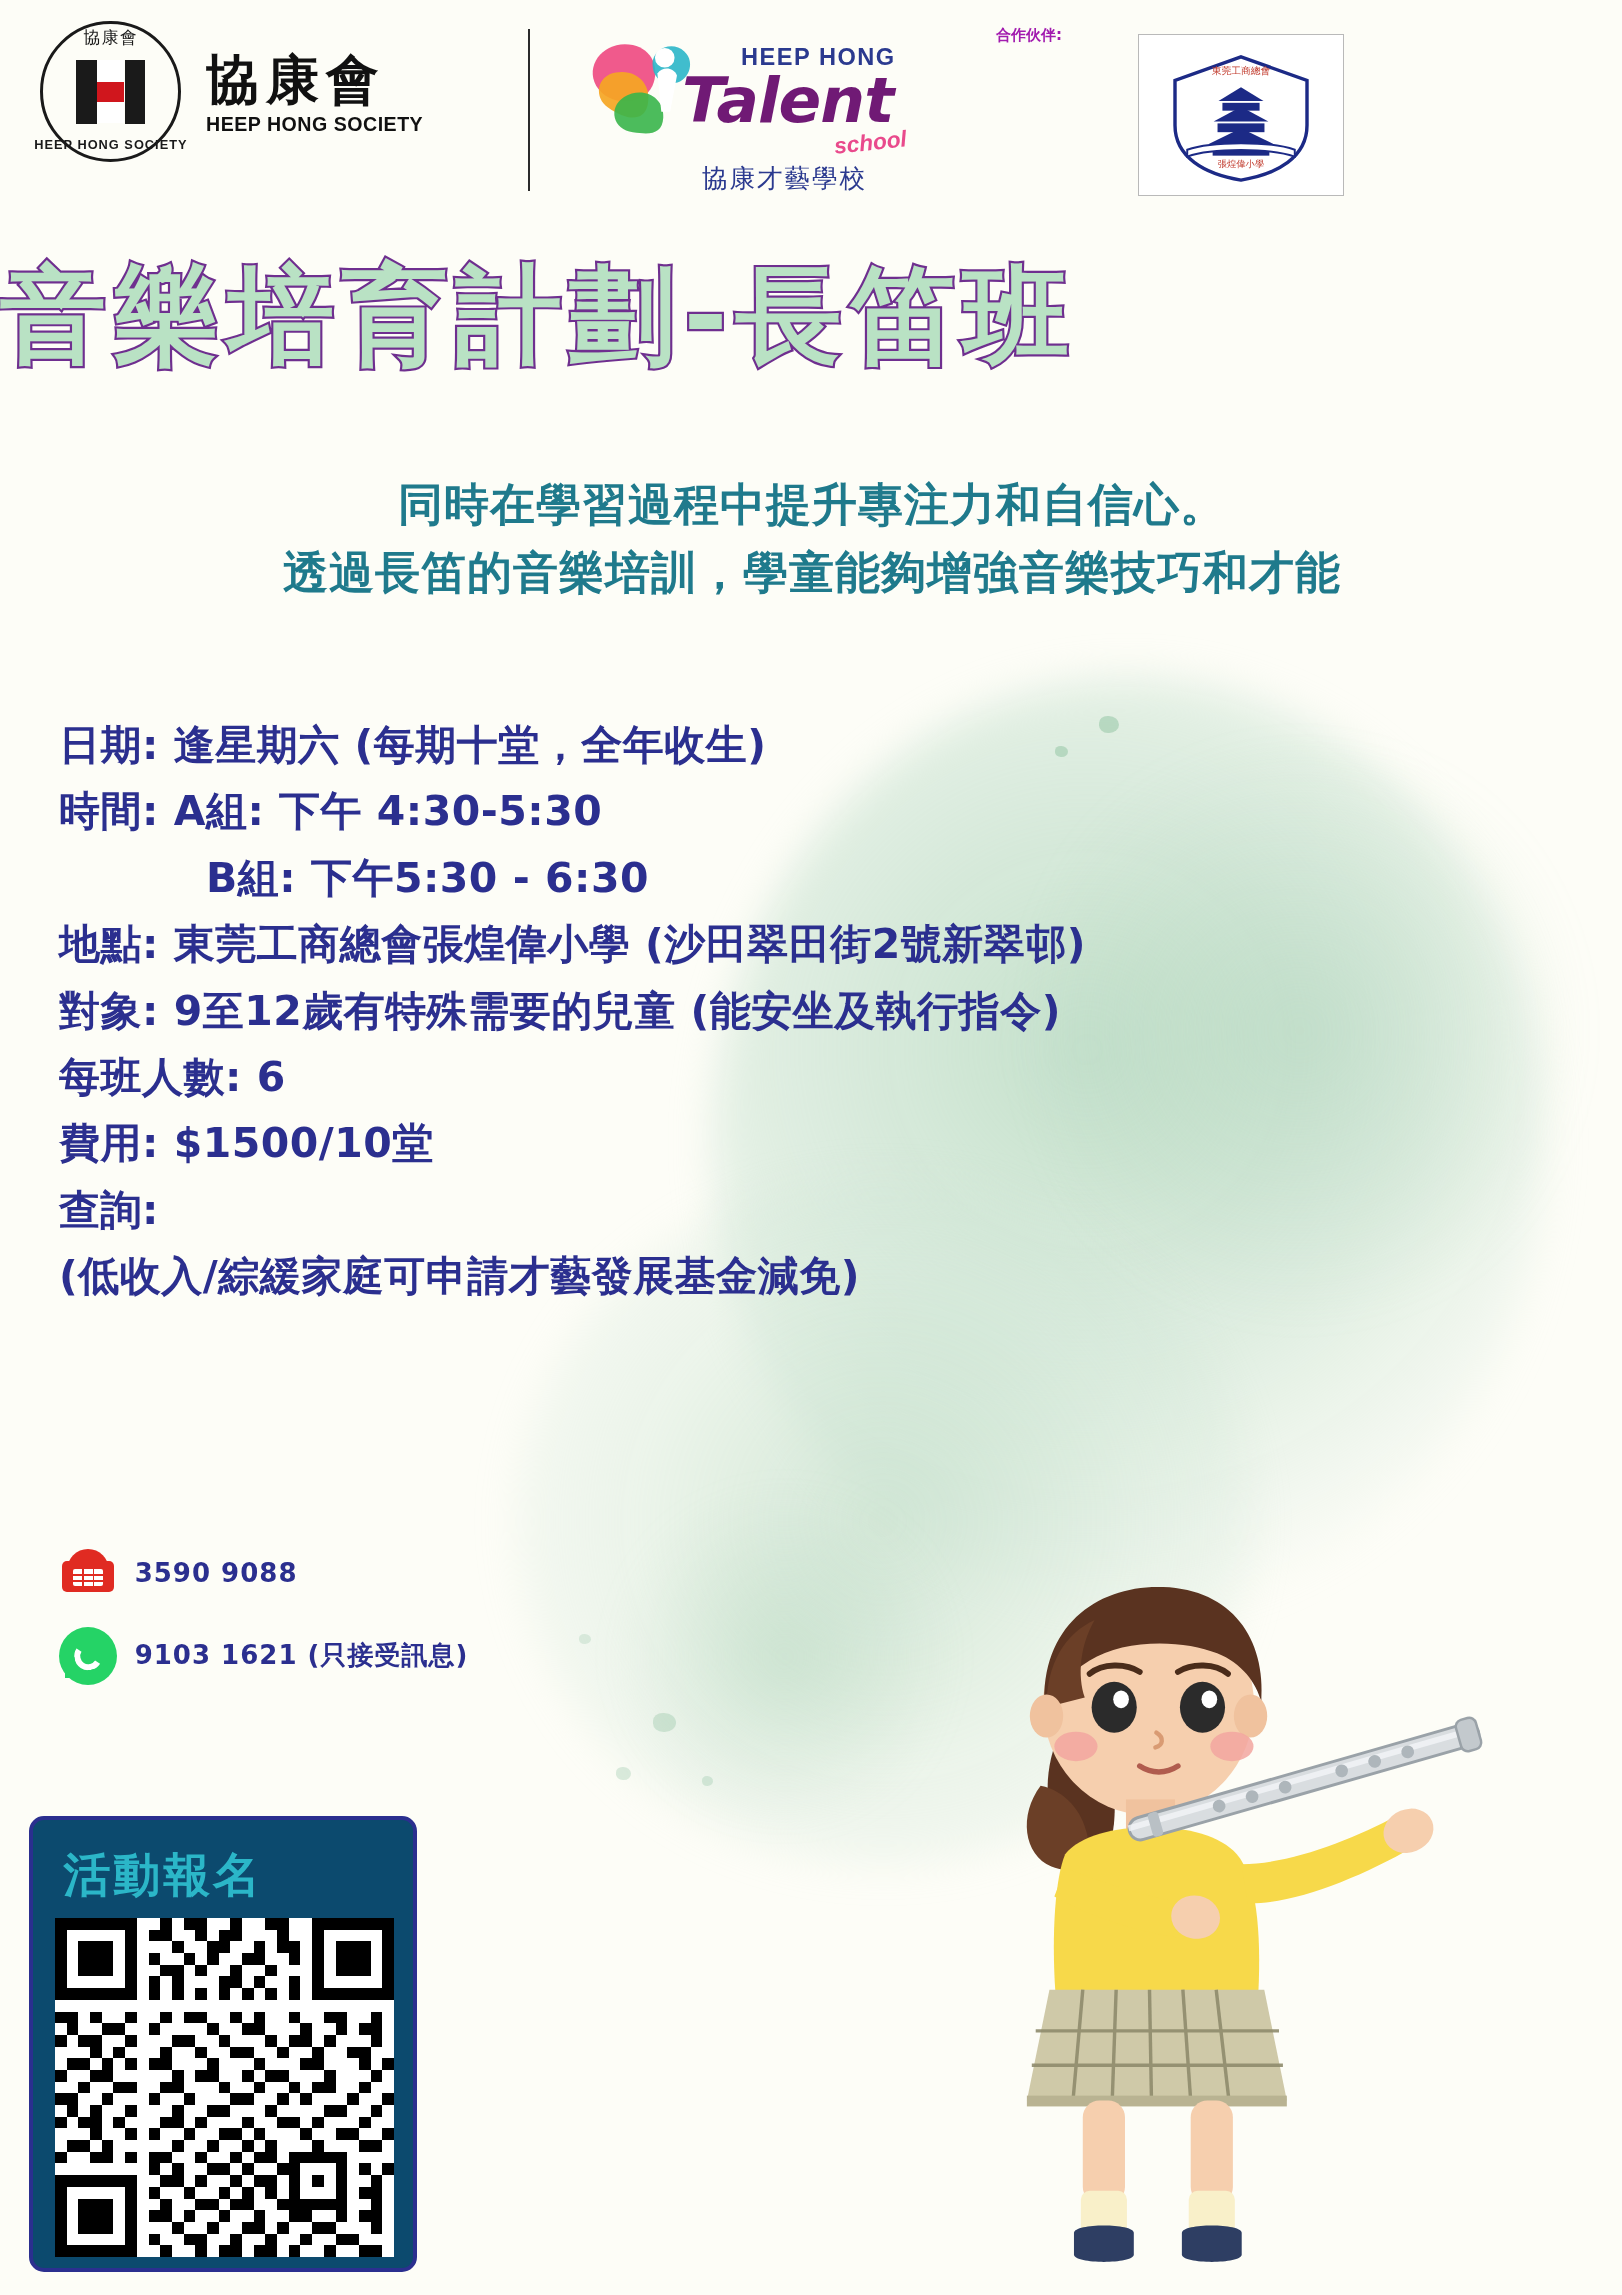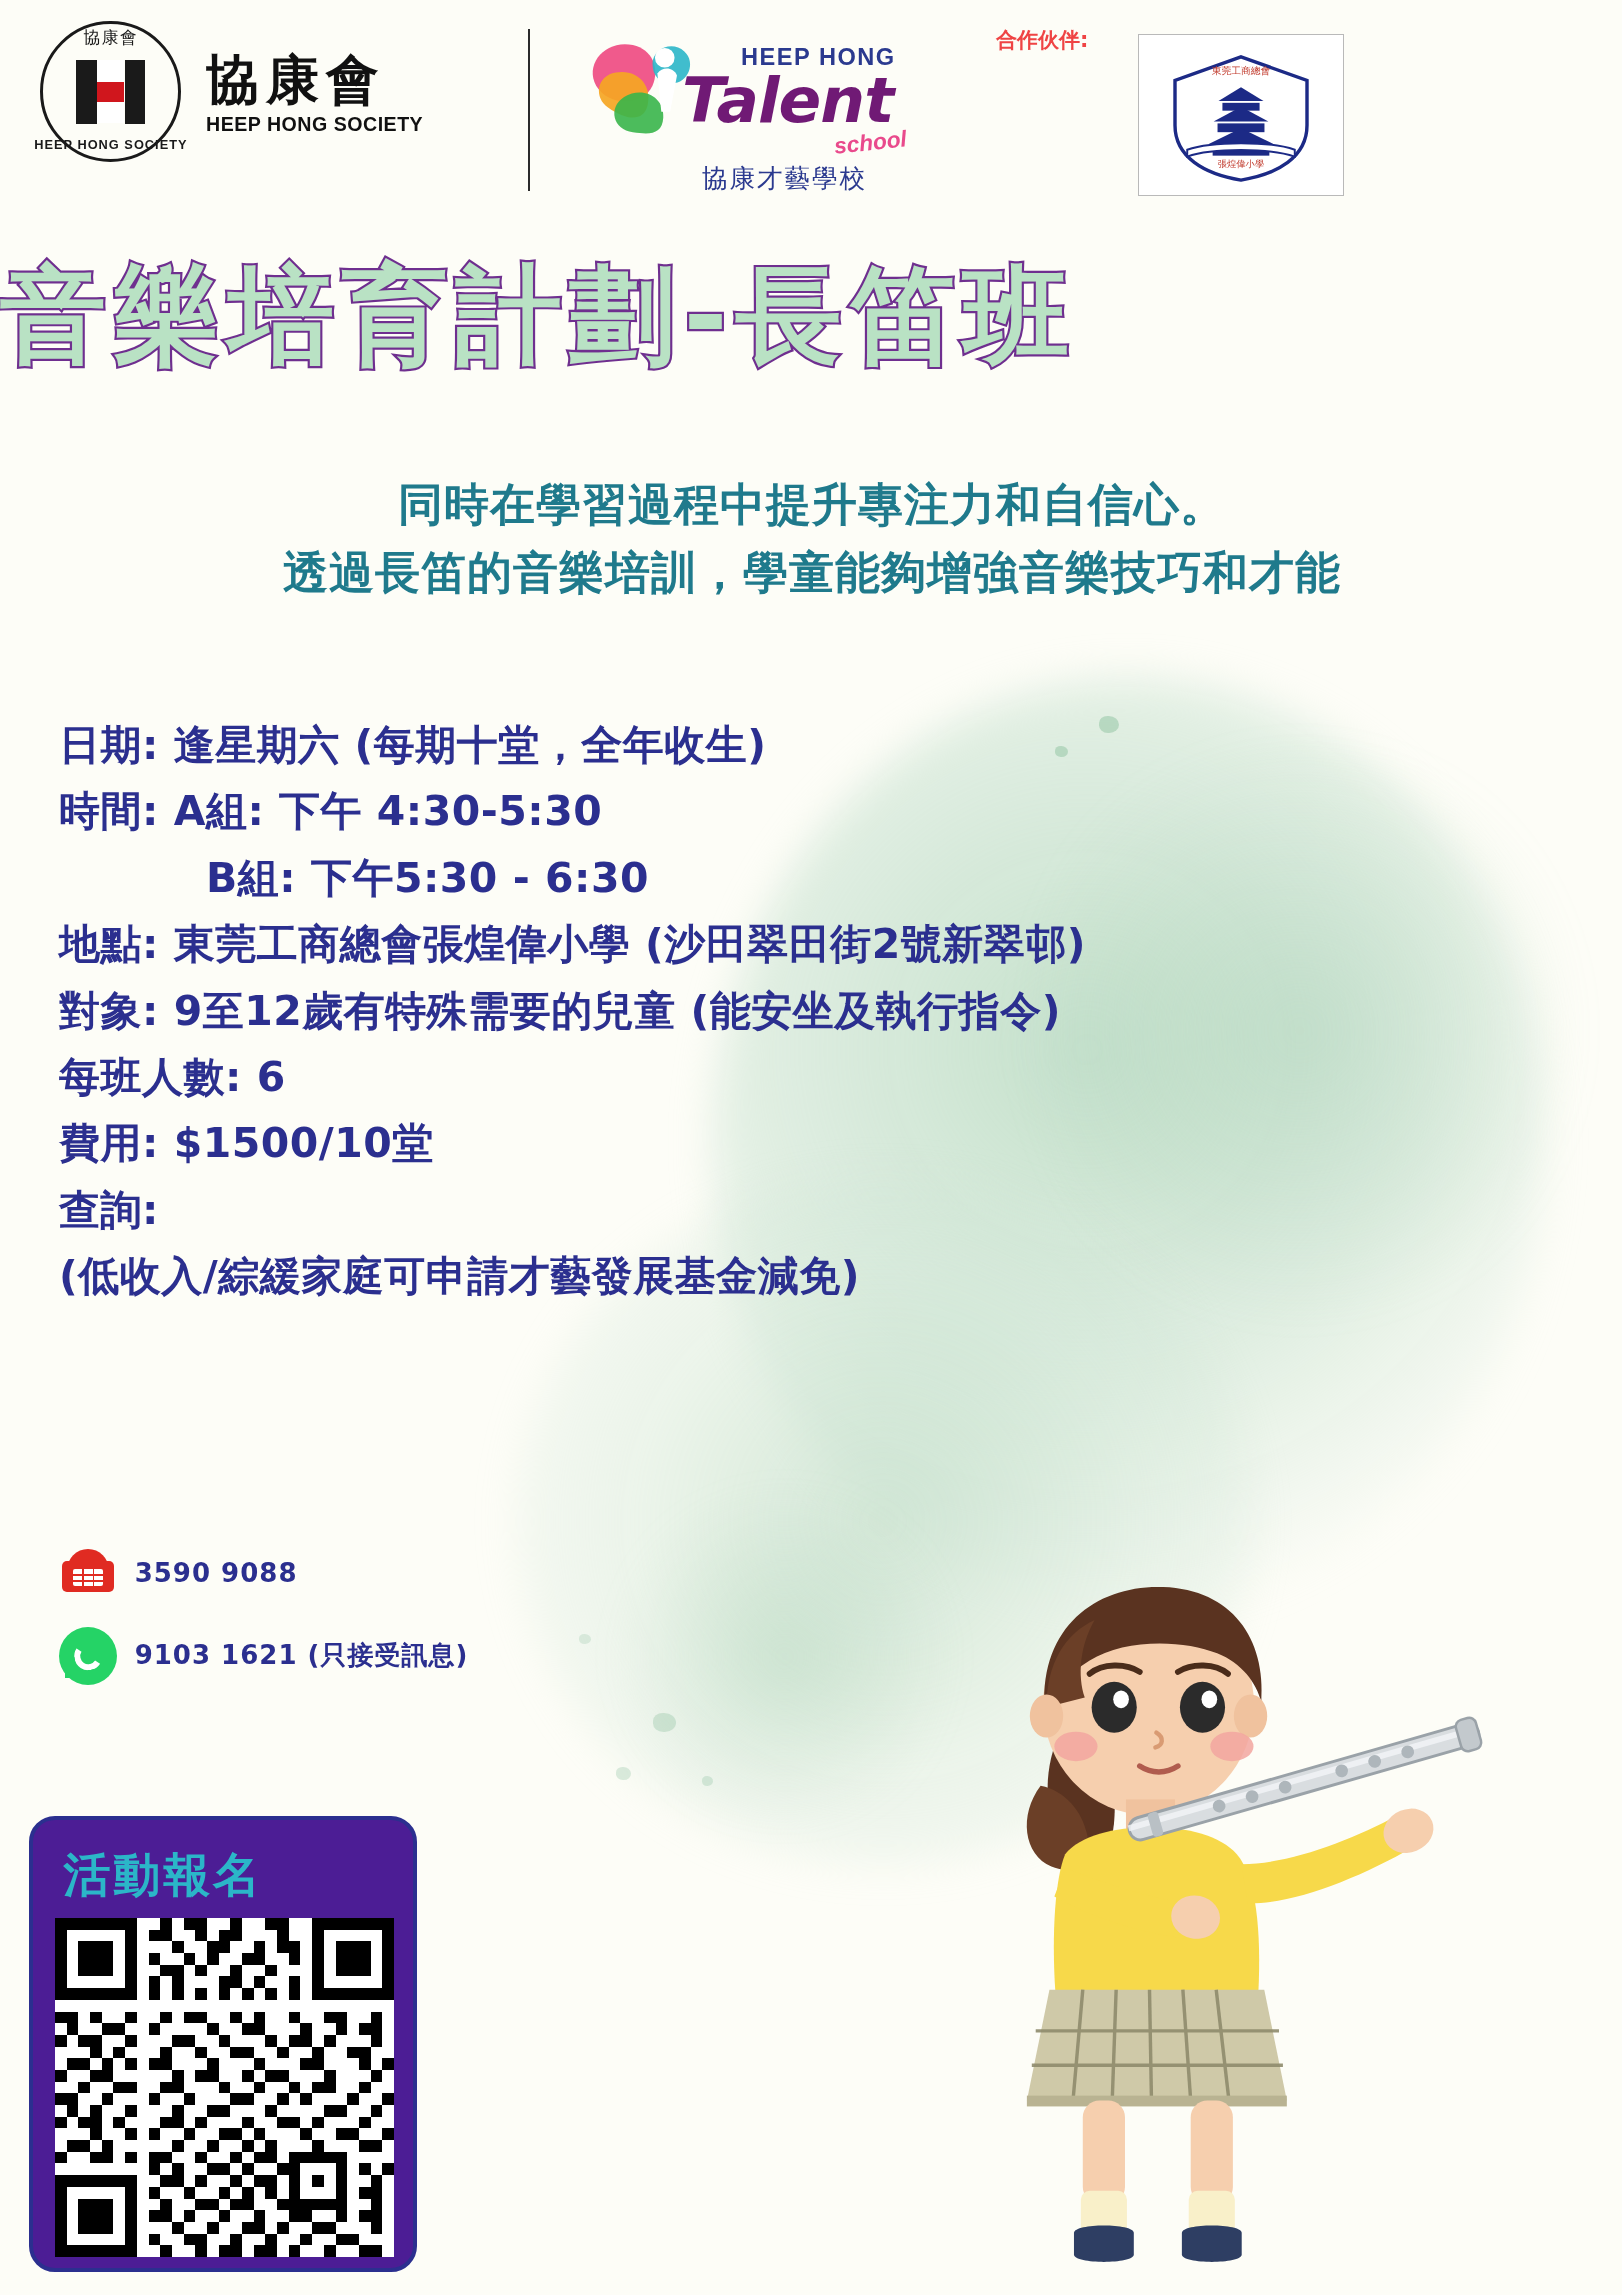--- a/index.html
+++ b/index.html
@@ -171,23 +171,23 @@
     left: 123px; top: 127px;
     font-size: 25.5px;
     letter-spacing: 2px;
     color: #2b3a8f;
     font-family: "DejaVu Sans", sans-serif;
   }
 
   .partner-label {
     position: absolute;
     left: 996px; top: 25.5px;
-    font-size: 21px;
-    font-weight: bold;
-    color: #ef4444;
+    font-size: 15px;
+    font-weight: bold;
+    color: #a21caf;
     font-family: "DejaVu Sans", sans-serif;
   }
   .partner-crest {
     position: absolute;
     left: 1138px; top: 34px;
     width: 206px; height: 162px;
     border: 1.5px solid #b9b9b9;
     background: #fff;
     box-sizing: border-box;
     padding-left: 37px;
@@ -326,22 +326,22 @@
     border-left: 8.8px solid #25d366;
     border-top: 9.8px solid transparent;
   }
 
   
   .qr-card {
     position: absolute;
     left: 29.4px; top: 1816px;
     width: 388px; height: 456px;
     border: 4.9px solid #2b2f8f;
-    border-radius: 26px;
-    background: #4c1d95;
+    border-radius: 15px;
+    background: #0c4a6e;
     box-sizing: border-box;
   }
   .qr-card .label {
     position: absolute;
     left: 30px; top: 23.6px;
     font-size: 47px;
     font-weight: bold;
     letter-spacing: 2.9px;
     color: #2bb6c8;
     font-family: "DejaVu Sans", sans-serif;

